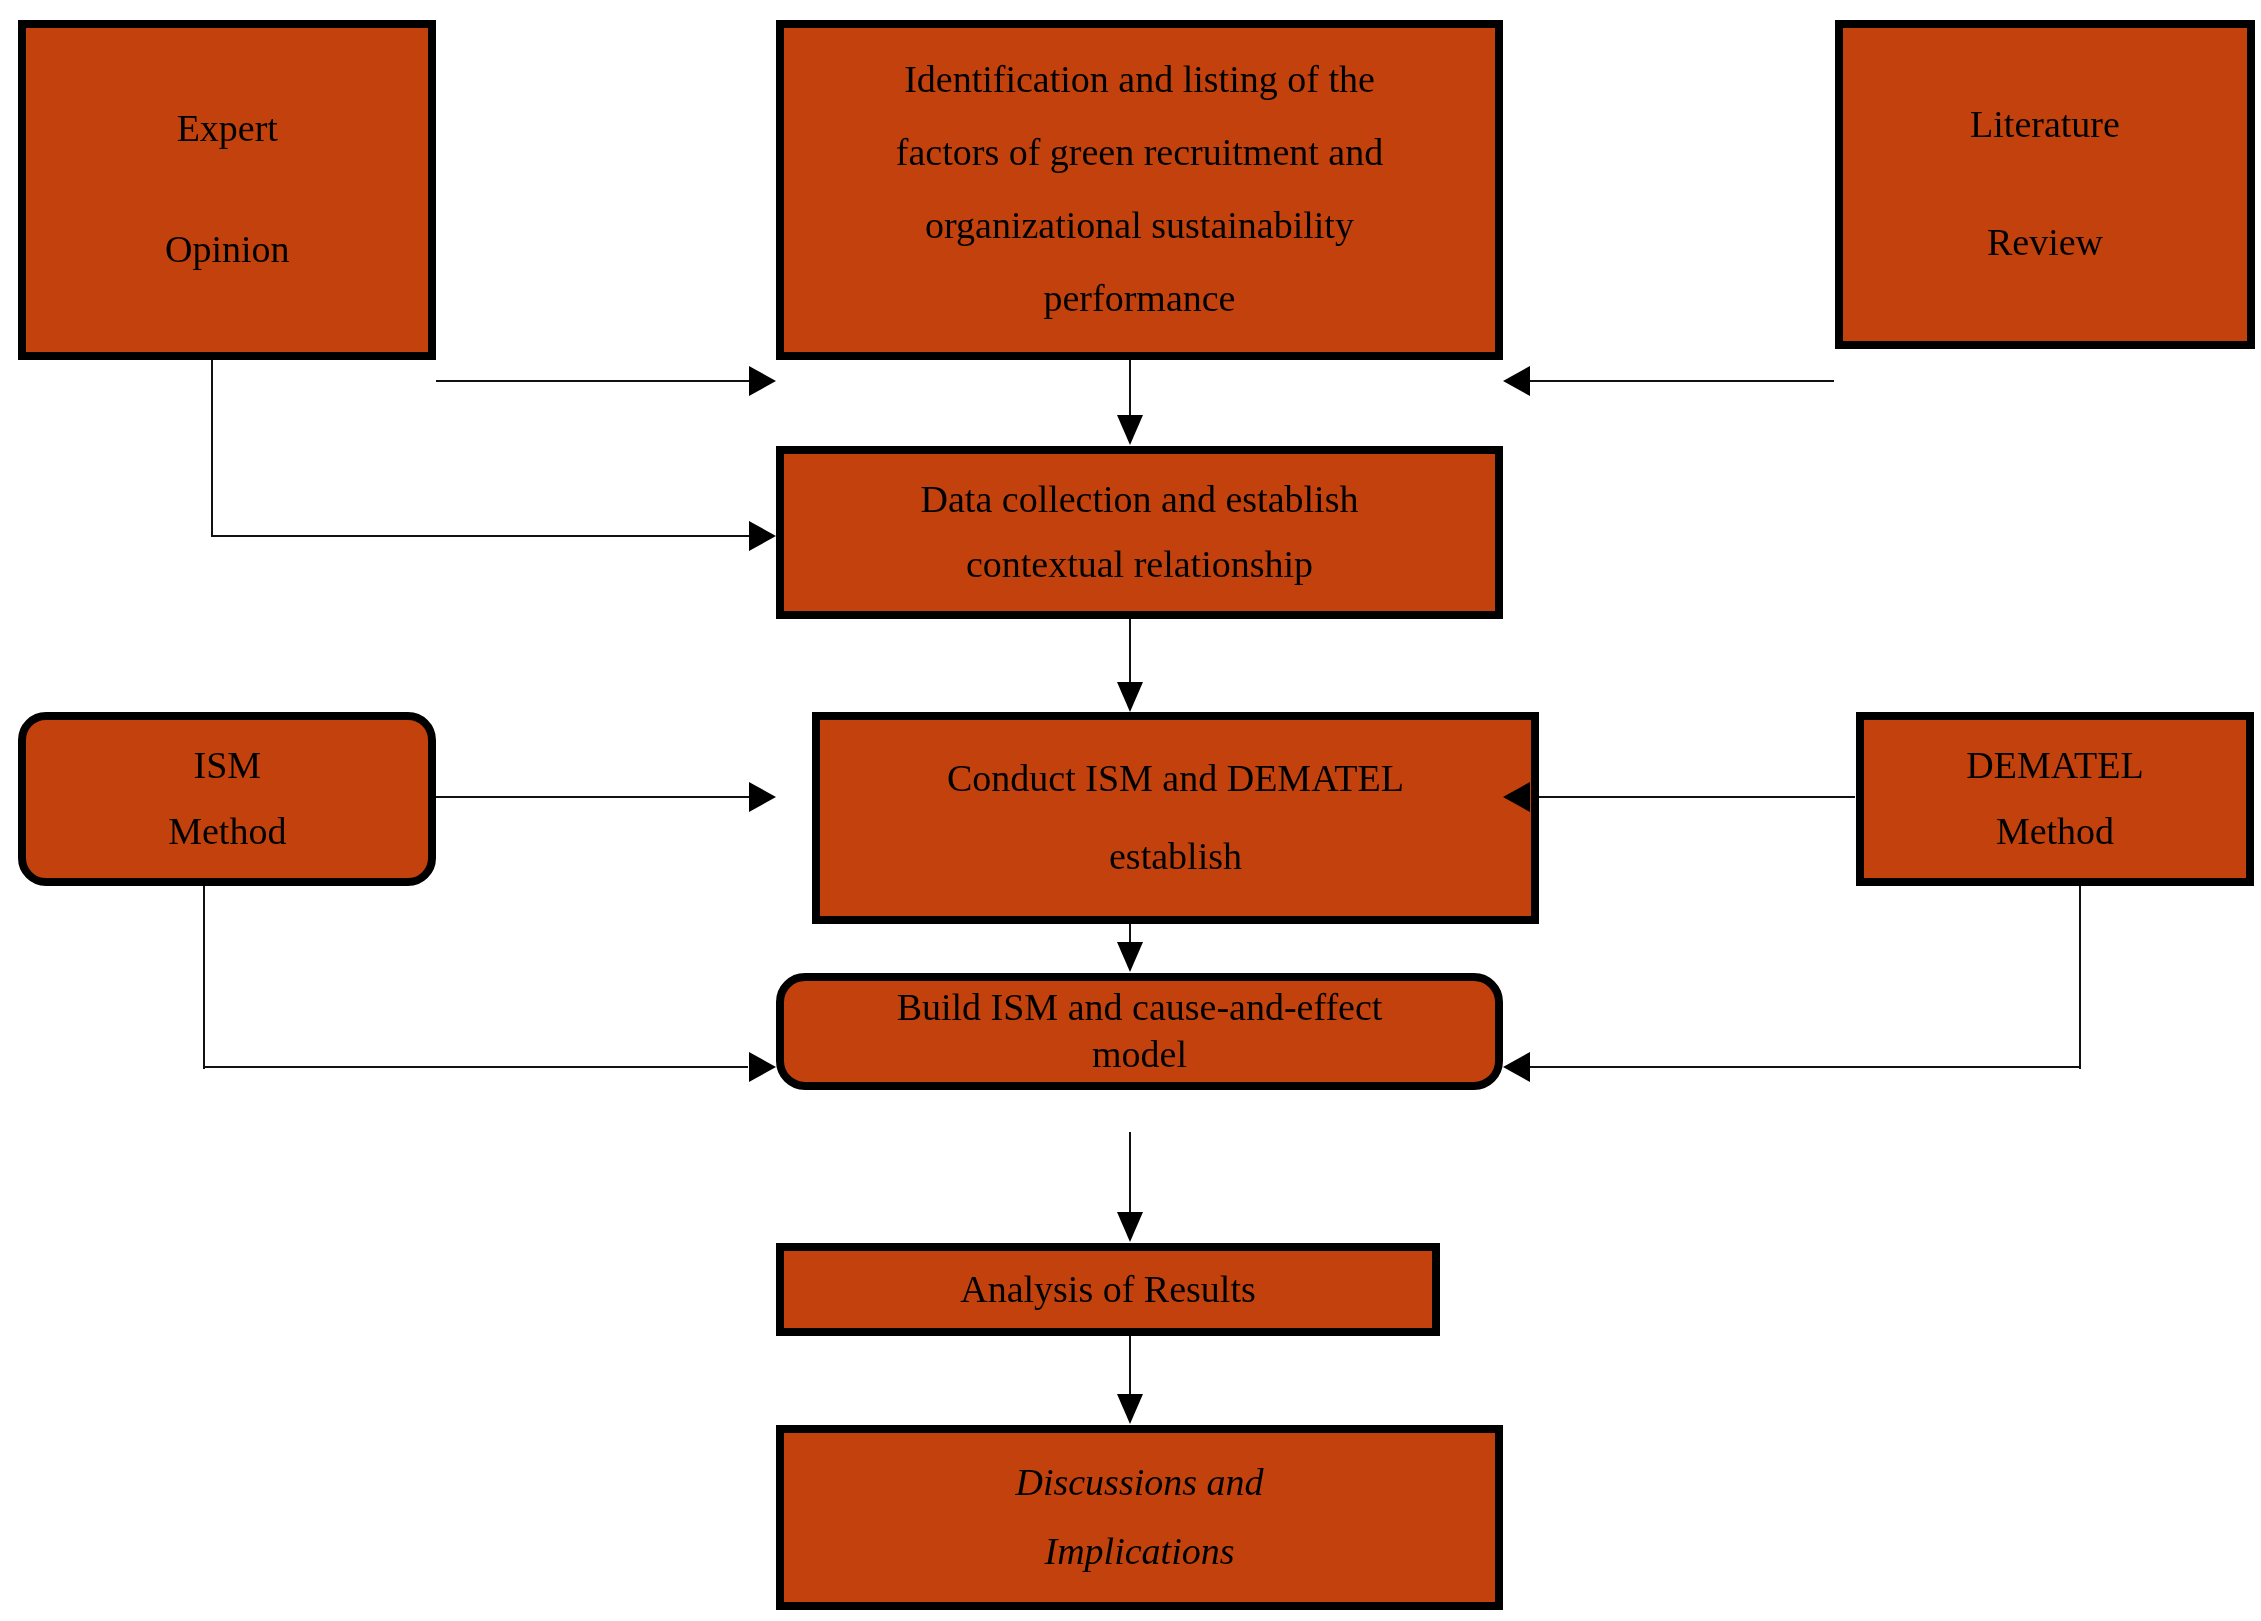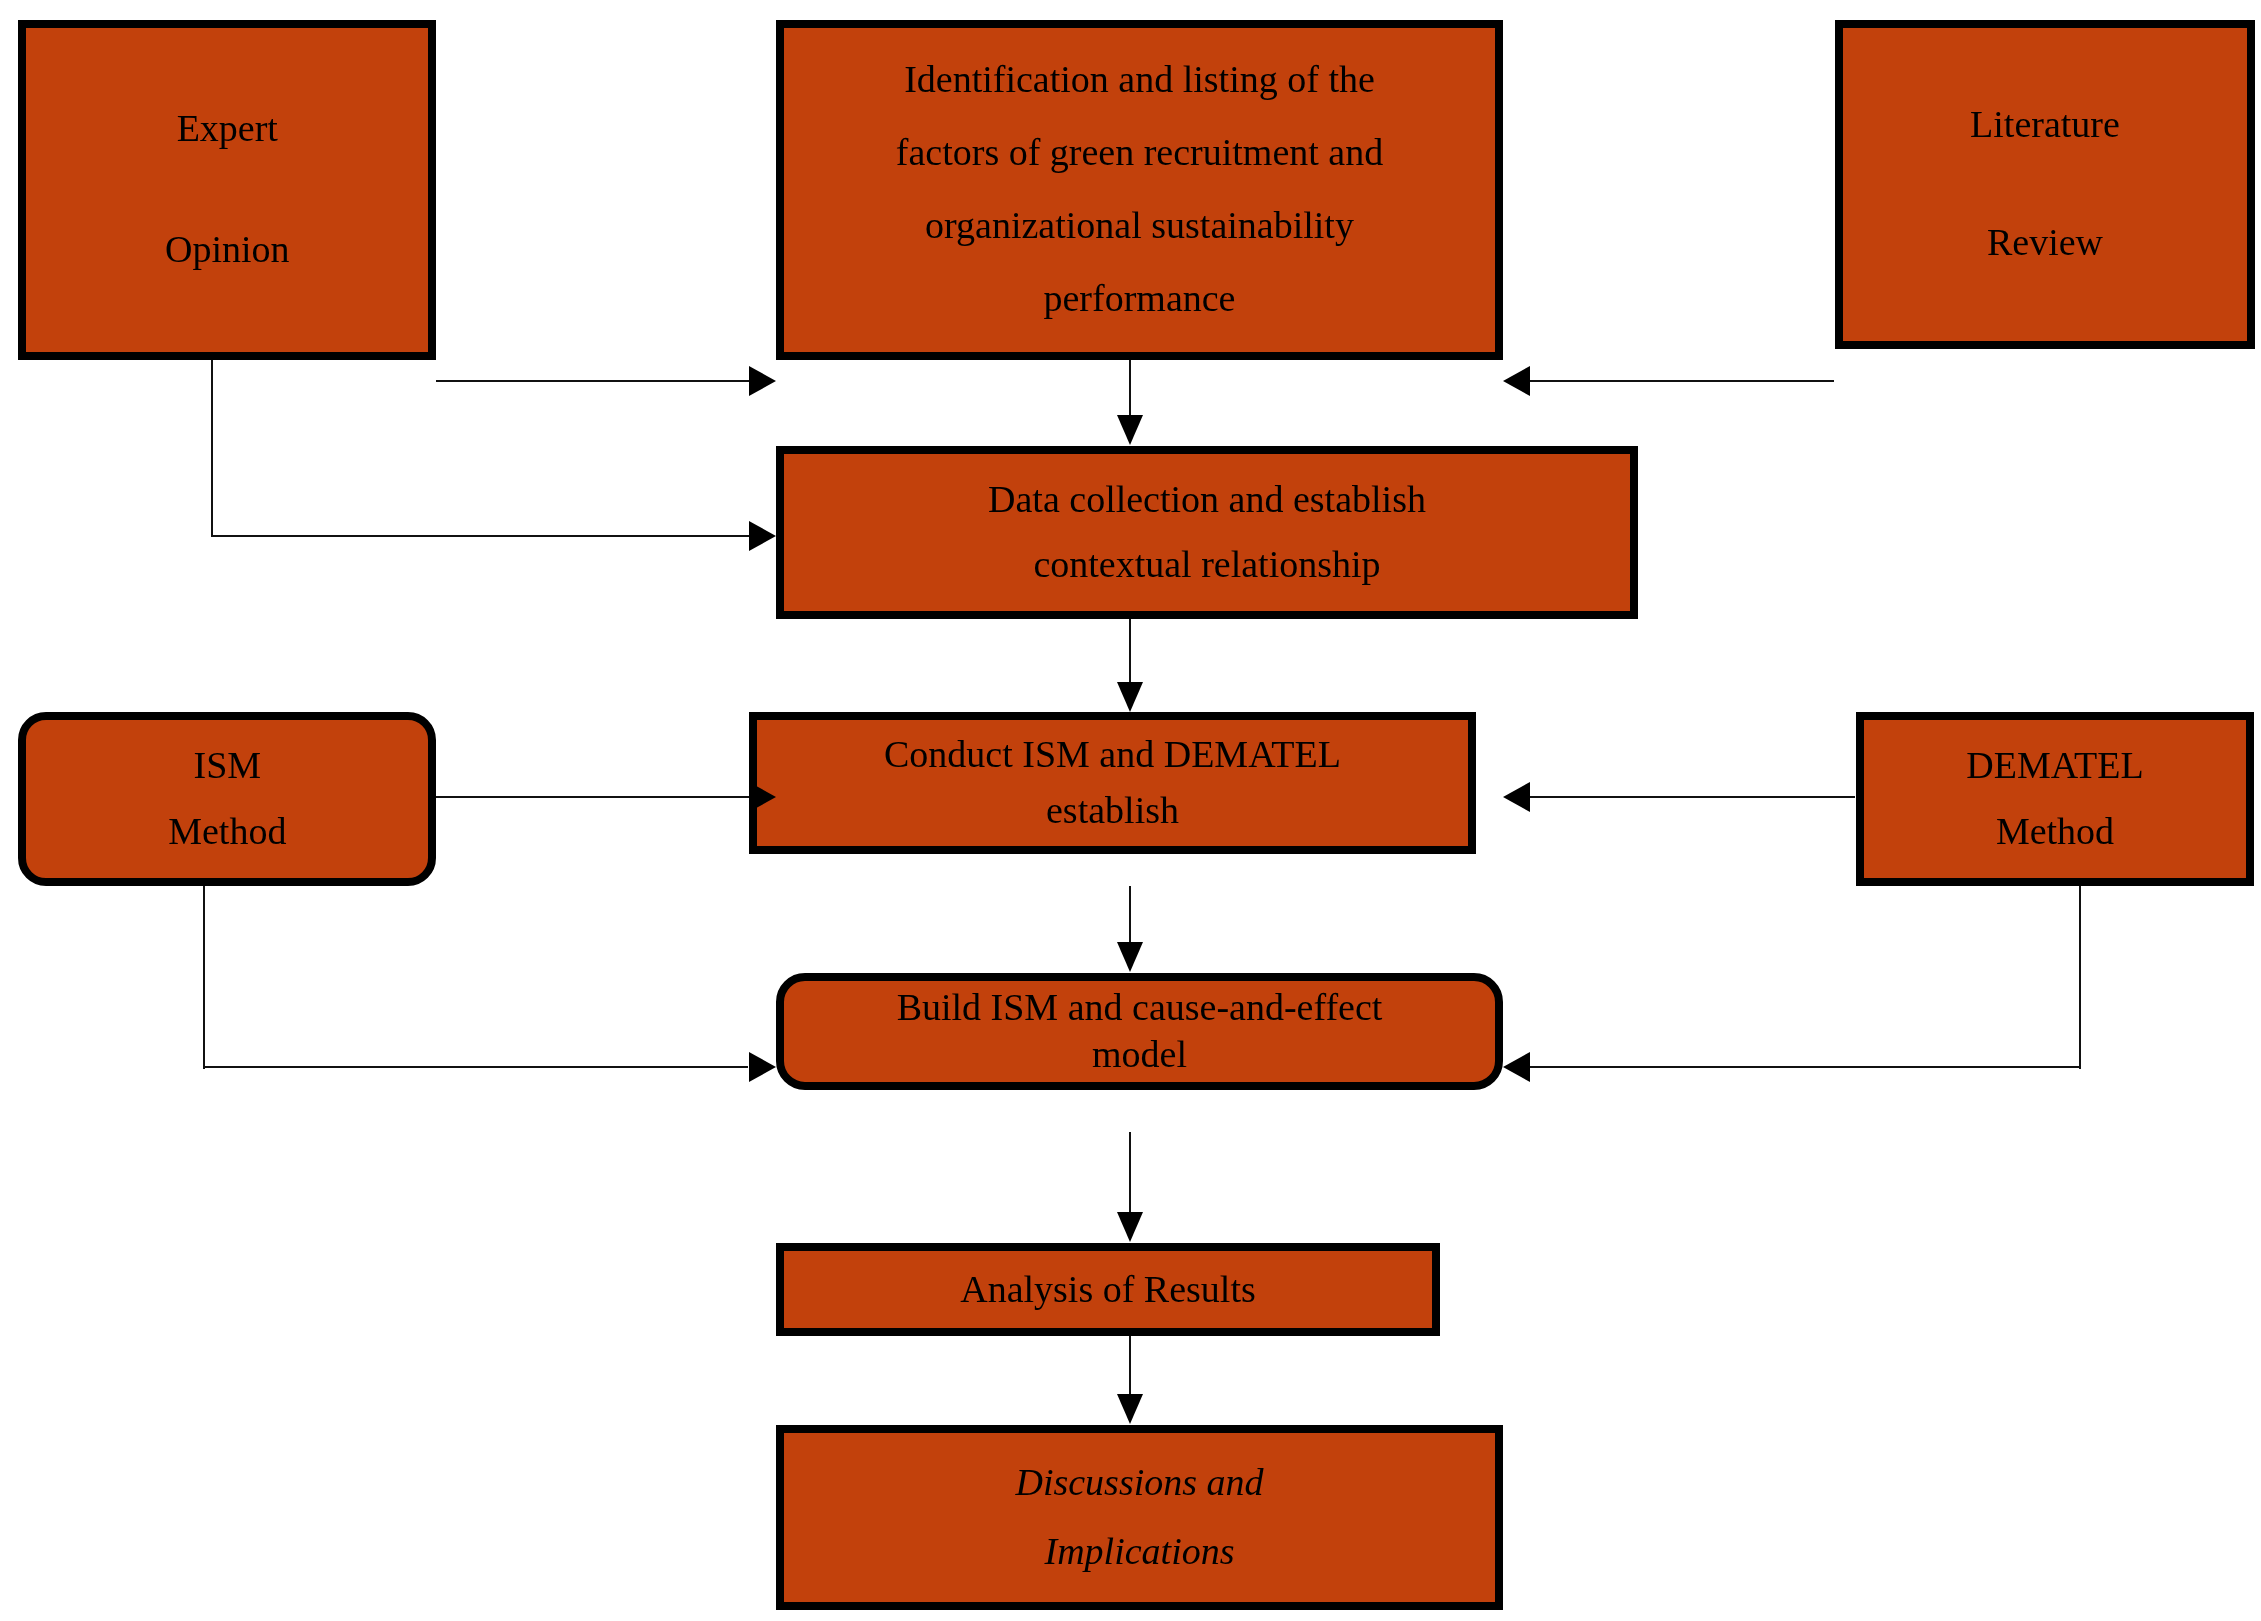--- a/index.html
+++ b/index.html
@@ -29,23 +29,23 @@
     text-align: center;
     font-size: 38px;
     line-height: 1.05;
     z-index: 2;
   }
   .box .bl { white-space: nowrap; }
 
   #b-expert      { left: 18.3px;   top: 19.5px;   width: 418px;  height: 340px; }
   #b-ident       { left: 776px; top: 19.5px;   width: 727px; height: 340px; }
   #b-litrev      { left: 1835px; top: 19.5px;   width: 420px;  height: 329px; }
-  #b-data        { left: 776px; top: 446px;  width: 862px; height: 173px; }
+  #b-data        { left: 776px; top: 446px;  width: 727px; height: 173px; }
   #b-ism         { left: 18.3px;   top: 712px; width: 418px;  height: 174px; border-radius: 28px; }
-  #b-conduct     { left: 749px; top: 712px; width: 727px; height: 142px; }
+  #b-conduct     { left: 812px; top: 712px; width: 727px; height: 212px; }
   #b-dematel     { left: 1856px; top: 712px; width: 398px;  height: 174px; }
   #b-build       { left: 776px; top: 973px; width: 727px; height: 117px; border-radius: 29px; }
   #b-analysis    { left: 776px; top: 1243px; width: 664px; height: 93px; }
   #b-discussions { left: 776px; top: 1425px; width: 727px; height: 185px; font-style: italic; }
 
   
   .hline, .vline {
     position: absolute;
     background: #111111;
     z-index: 1;

